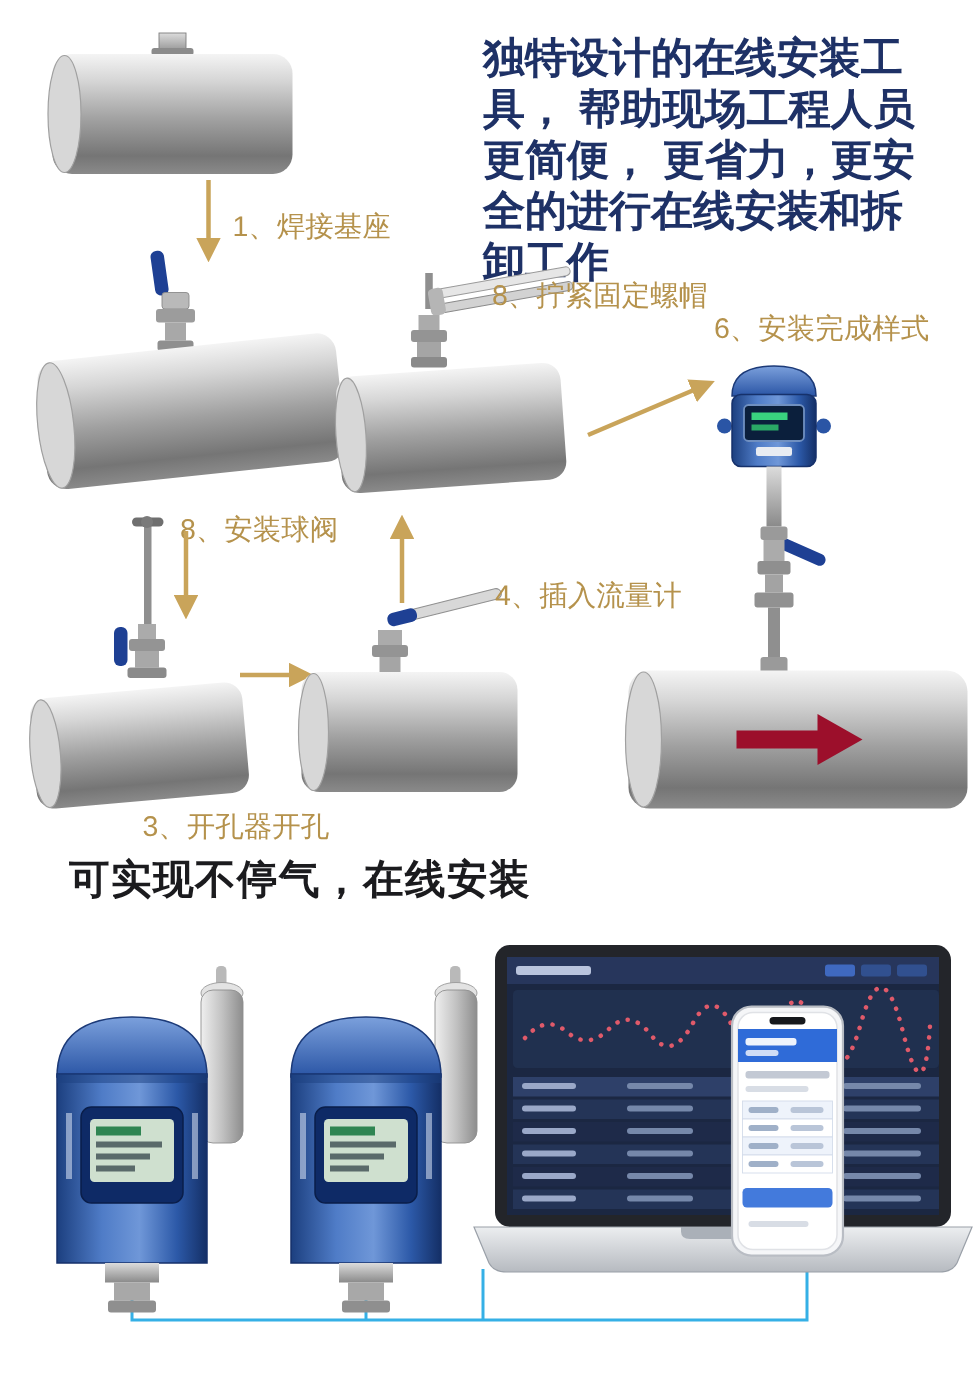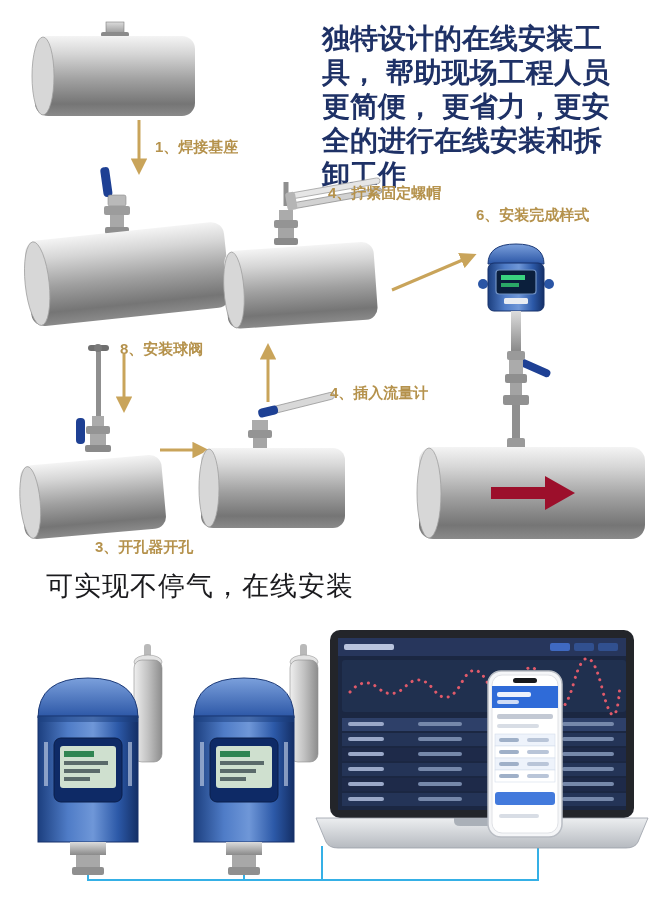--- a/index.html
+++ b/index.html
@@ -1,22 +1,22 @@
 <!DOCTYPE html>
 <html><head>
 <meta charset="utf-8">
 <style>
   html,body{margin:0;padding:0;background:#ffffff;}
   .canvas{position:relative;width:650px;height:923px;background:#ffffff;overflow:hidden;
           font-family:"Liberation Sans",sans-serif;}
   .abs{position:absolute;}
   .intro{position:absolute;left:322px;top:22px;width:302px;margin:0;
          font-size:28px;line-height:34px;font-weight:700;color:#1e3166;}
-  .step-label{position:absolute;font-size:15px;font-weight:700;color:#b5924c;white-space:nowrap;}
-  .caption{position:absolute;margin:0;font-size:27px;font-weight:400;color:#1b1b1e;letter-spacing:1px;white-space:nowrap;}
+  .step-label{position:absolute;font-size:19px;font-weight:400;color:#b5924c;white-space:nowrap;}
+  .caption{position:absolute;margin:0;font-size:27px;font-weight:700;color:#1b1b1e;letter-spacing:1px;white-space:nowrap;}
   svg{display:block;}
 </style>
 </head>
 <body>
 
 <div class="canvas">
 
   <svg width="0" height="0" style="position:absolute" aria-hidden="true">
     <defs>
       <linearGradient id="pipeG" x1="0" y1="0" x2="0" y2="1">
@@ -164,21 +164,21 @@
         <rect x="-12" y="20" width="24" height="8" rx="2" fill="#949494"></rect>
         <rect x="-8" y="28" width="16" height="10" fill="#a5a5a5"></rect>
         <rect x="-12" y="38" width="24" height="7" rx="2" fill="#8a8a8a"></rect>
       </g>
       <g transform="rotate(-4 85 112)">
         <rect x="6" y="70" width="150" height="78" rx="12" fill="url(#pipeG)"></rect>
         <ellipse cx="14" cy="109" rx="10" ry="38" fill="#d7d7d7" stroke="#a0a0a0" stroke-width="0.8"></ellipse>
       </g>
     </svg>
   </div>
-  <span class="step-label" style="left:328px;top:184px">4、拧紧固定螺帽</span>
+  <span class="step-label" style="left:328px;top:184px">8、拧紧固定螺帽</span>
   <div class="abs" style="left:388px;top:244px">
     <svg width="100" height="52" viewBox="0 0 100 52">
       <line x1="4" y1="46" x2="84" y2="12" stroke="#c9a45a" stroke-width="3" marker-end="url(#arrowHead)"></line>
     </svg>
   </div>
   <span class="step-label" style="left:476px;top:206px">6、安装完成样式</span>
 
   <div class="abs" style="left:413px;top:226px">
     <svg width="237" height="322" viewBox="0 0 237 322">
       <g transform="translate(103,52)">

